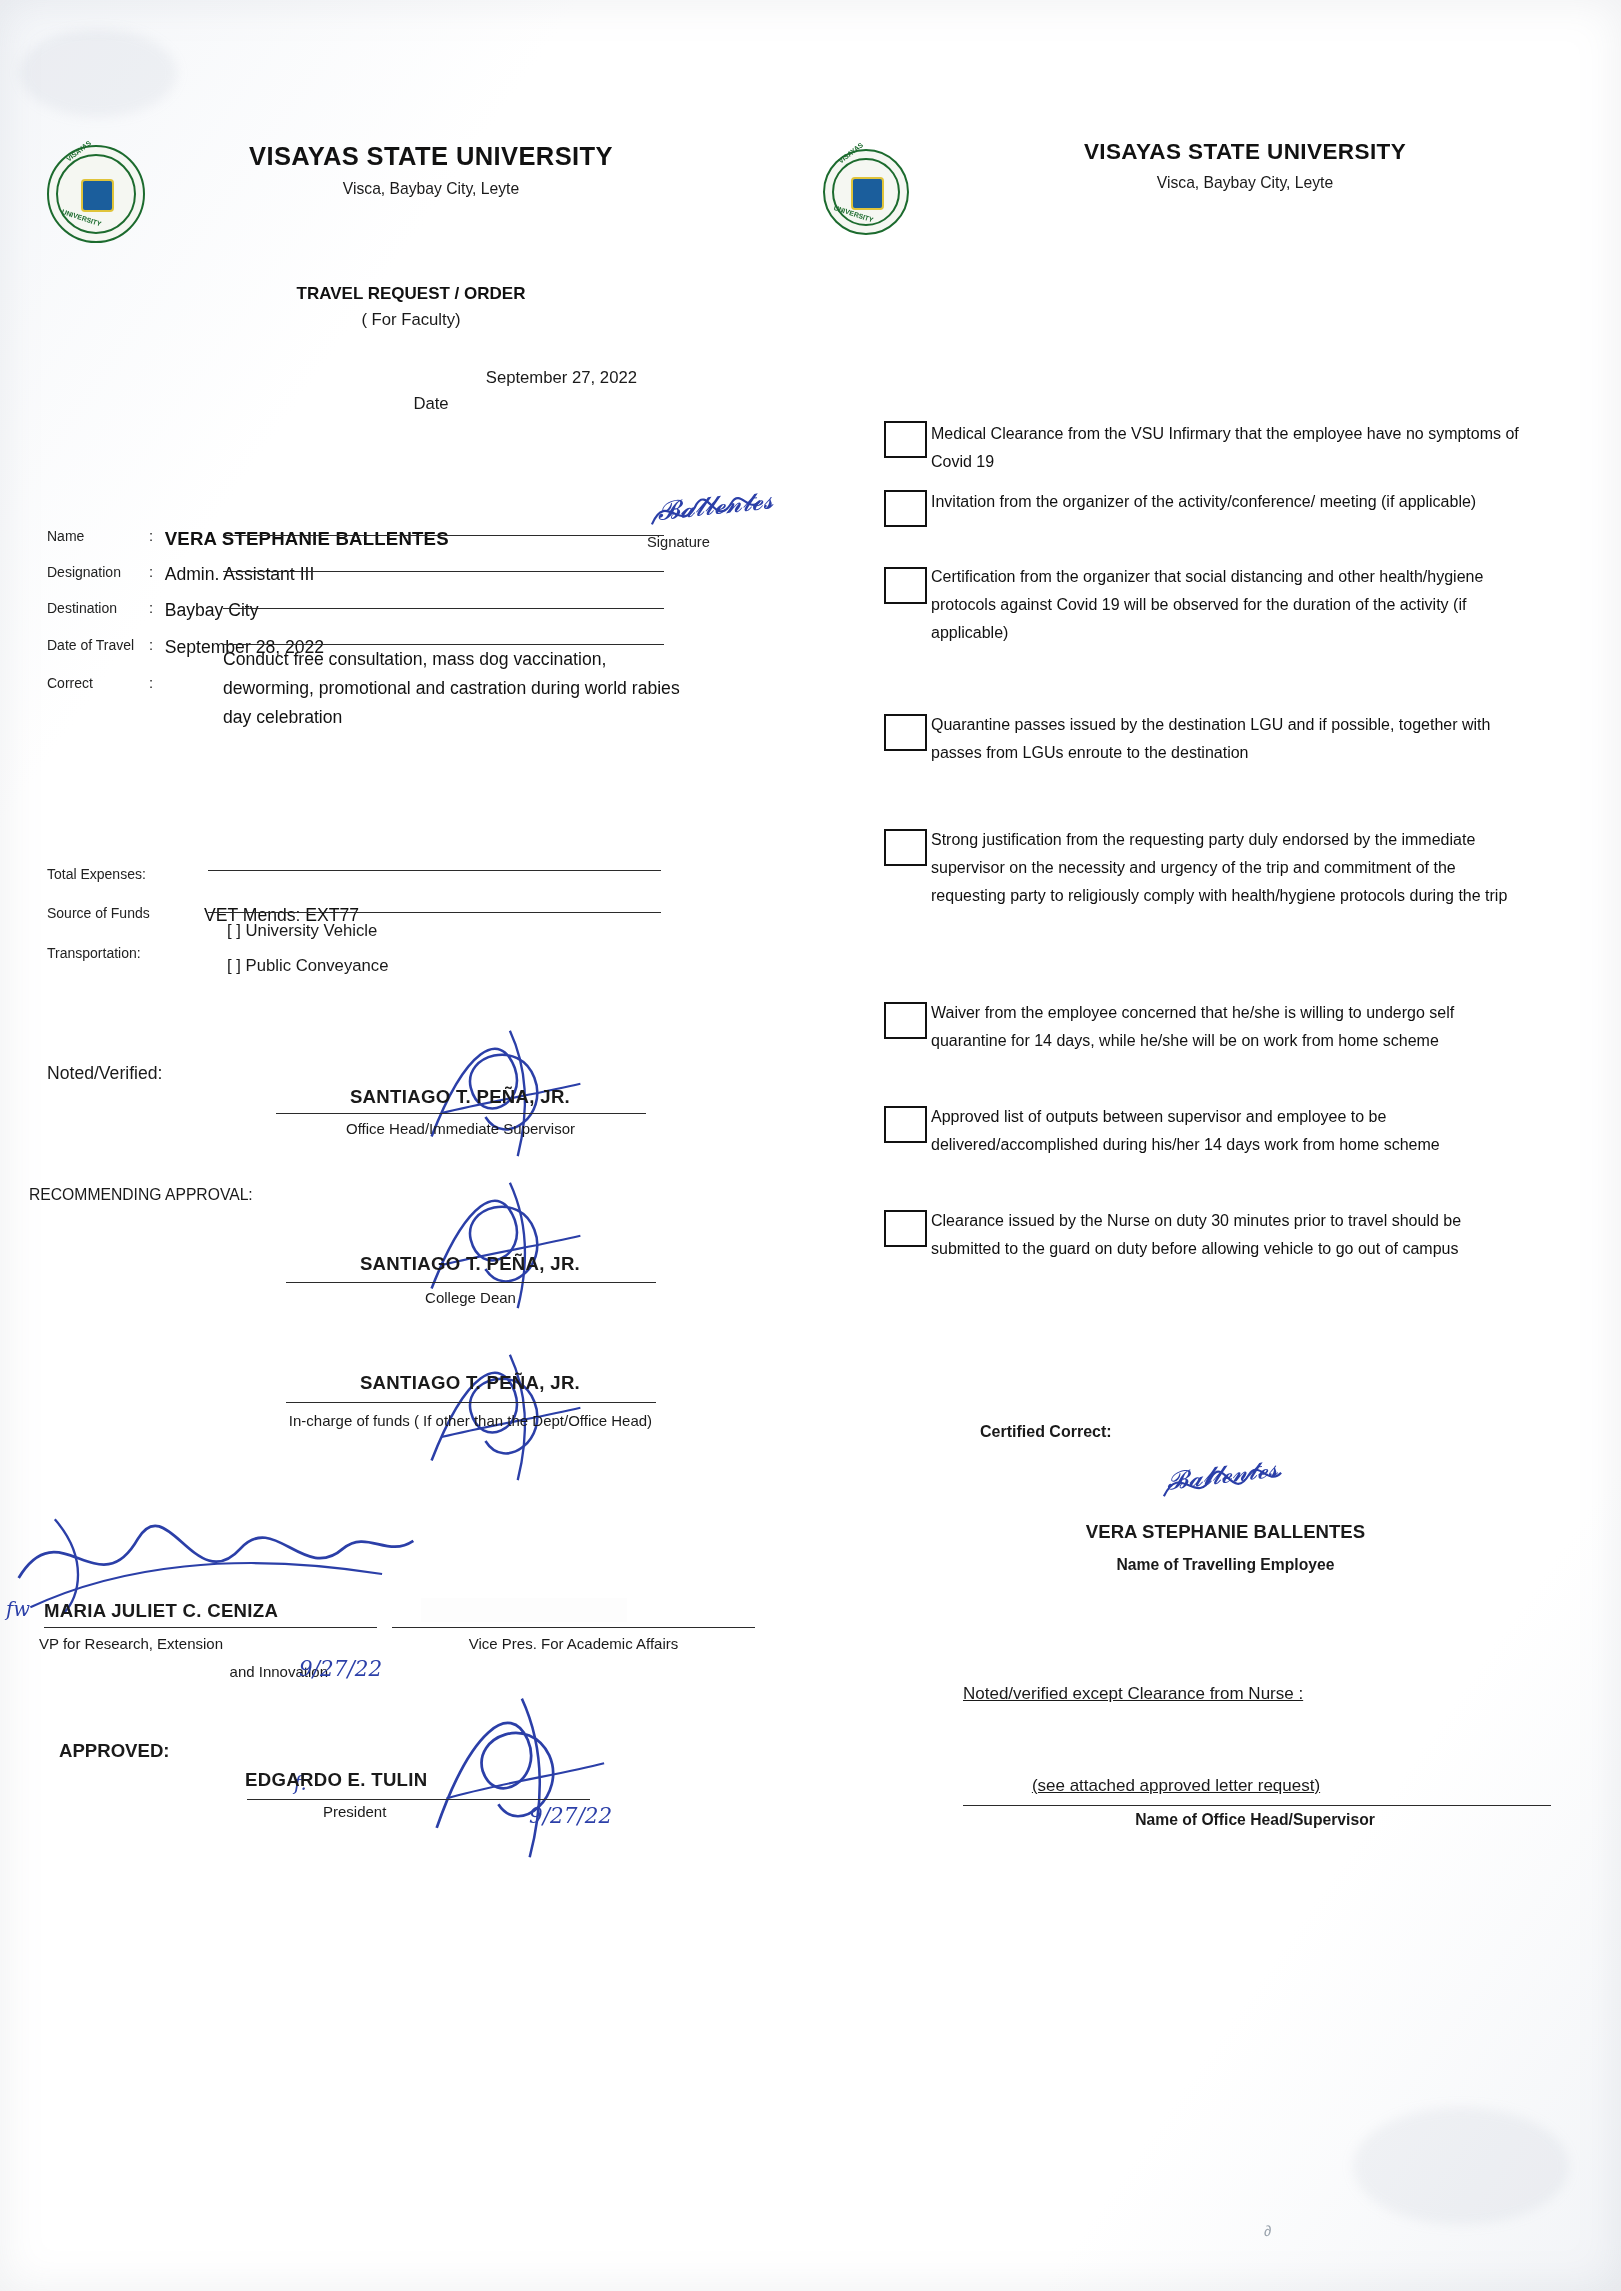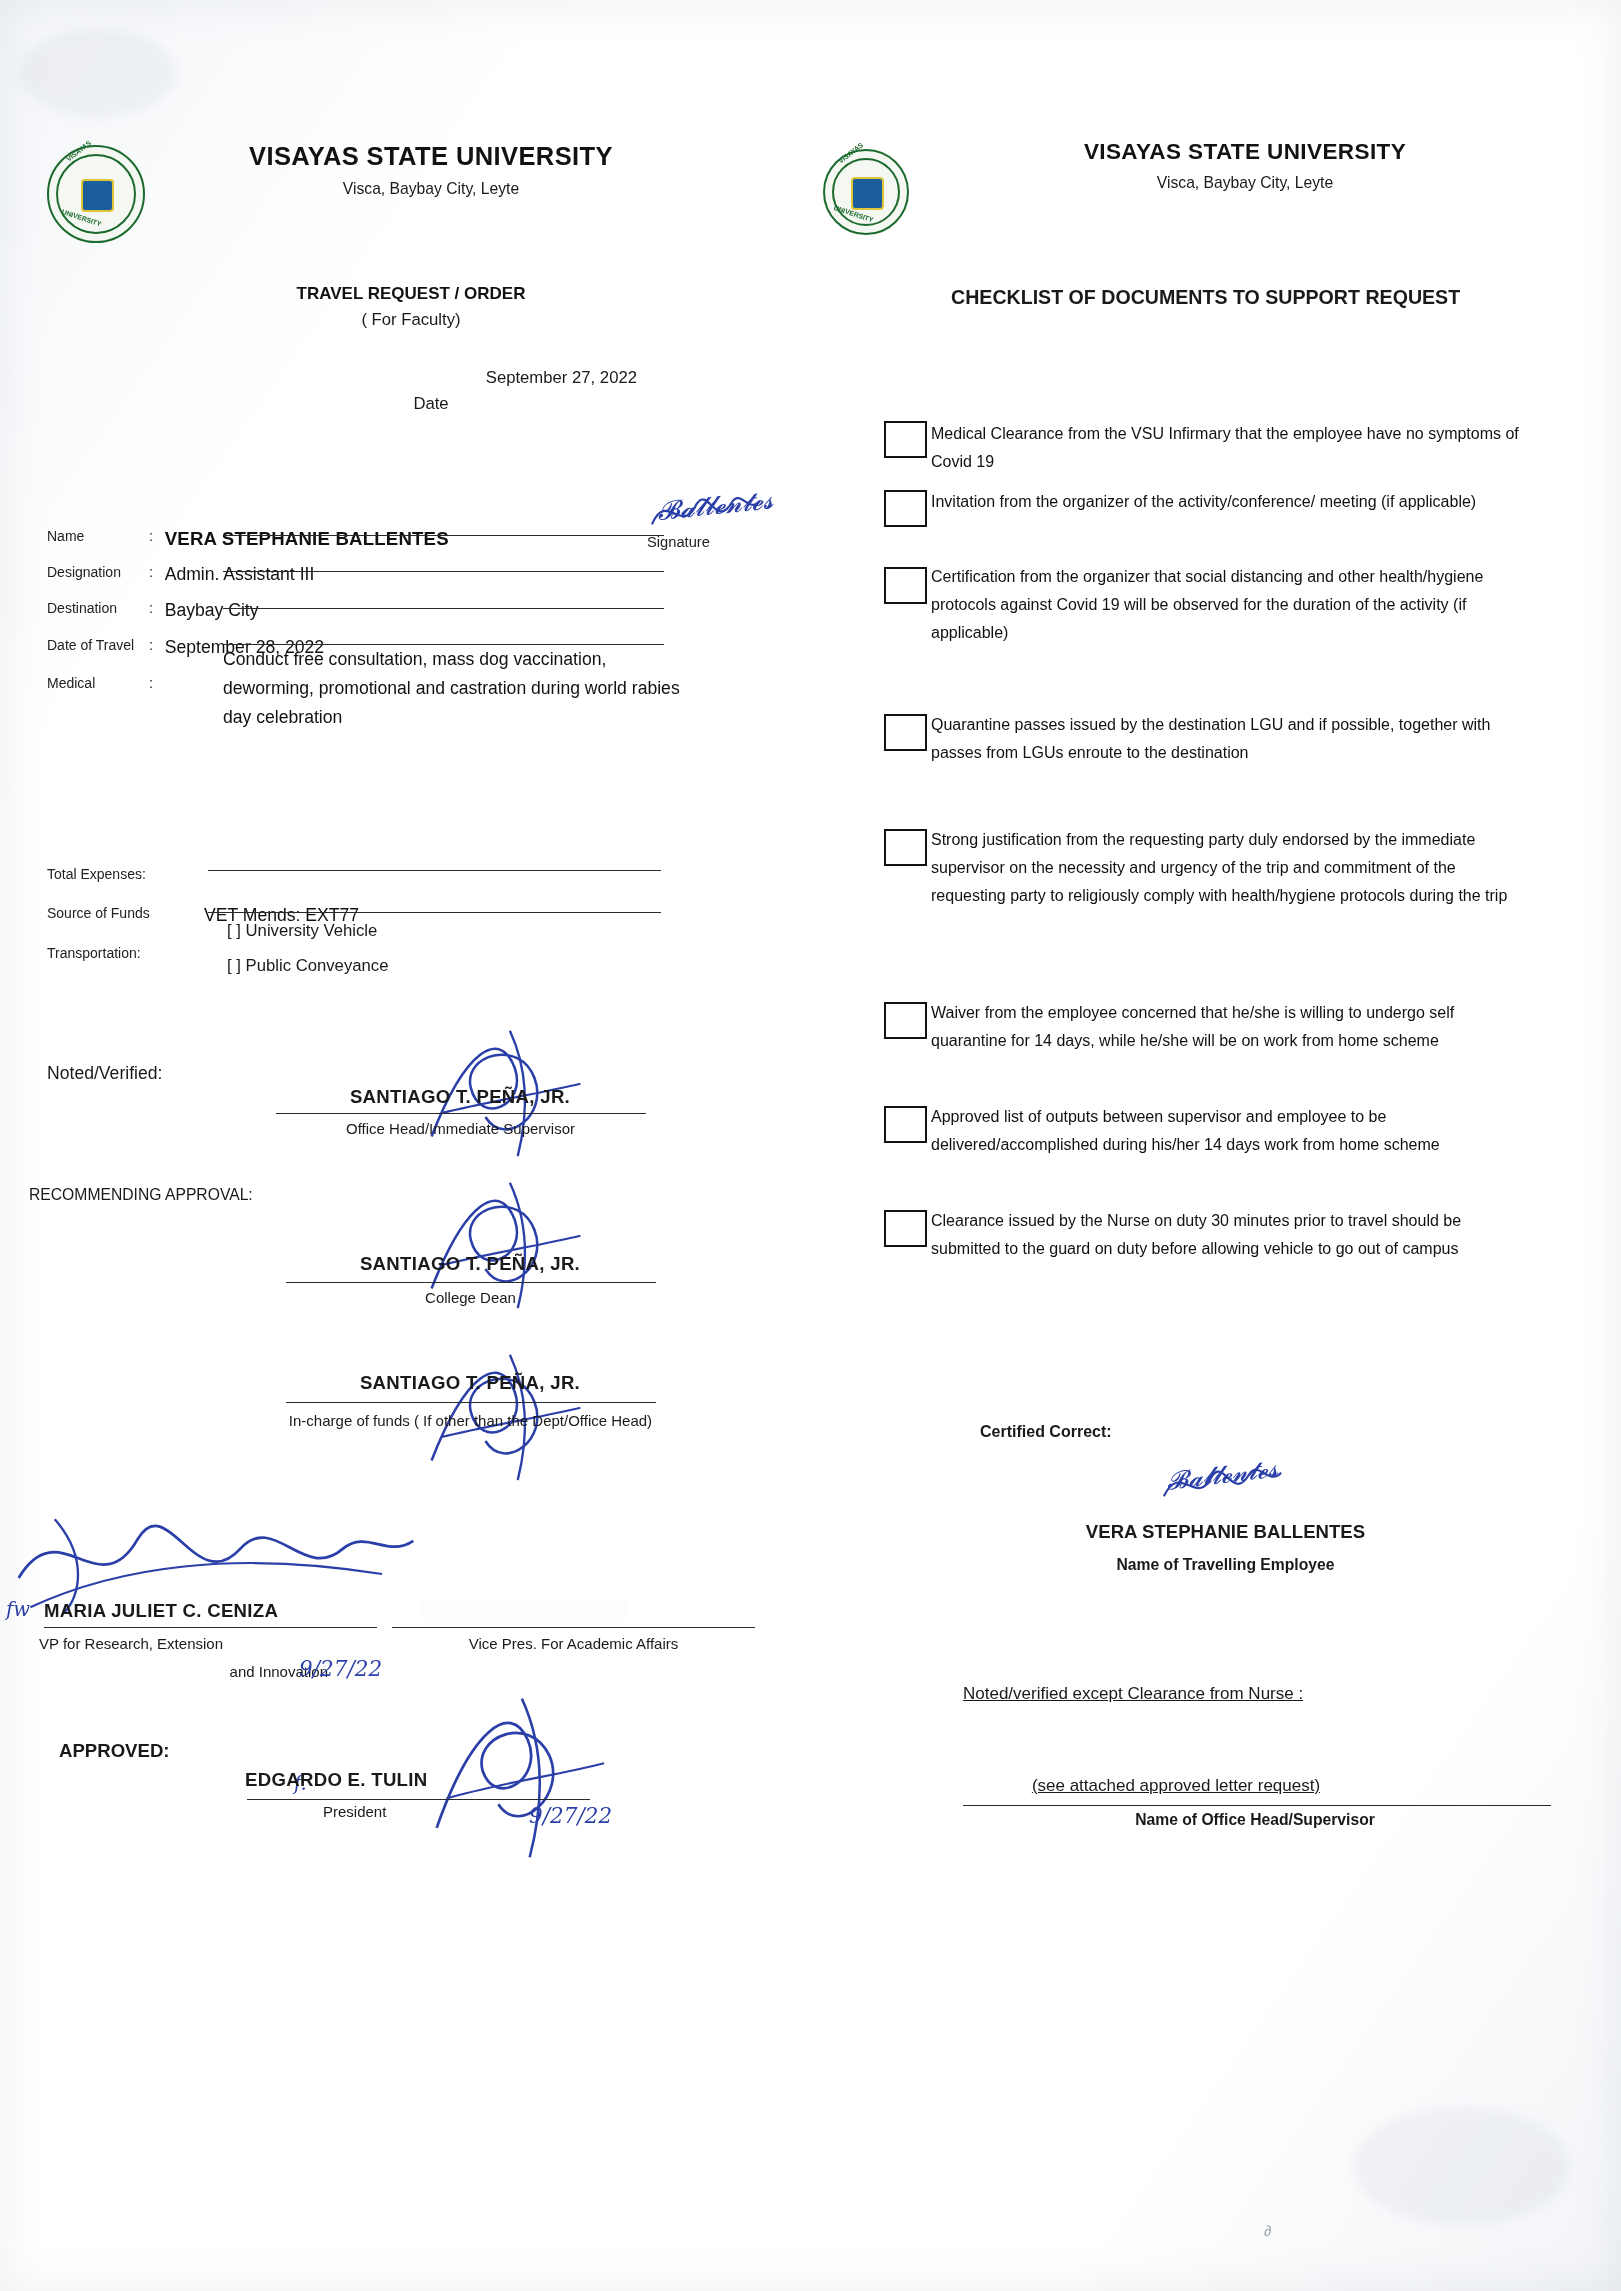--- a/index.html
+++ b/index.html
@@ -134,21 +134,21 @@
     <div class="uline" style="left:223px;top:608px;width:441px;"></div>
 
     <div class="field" style="left:47px;top:617px;">
       <span class="f-label">Date of Travel</span>
       <span class="f-colon">:</span>
       <span class="f-val">September 28, 2022</span>
     </div>
     <div class="uline" style="left:223px;top:644px;width:441px;"></div>
 
     <div class="field" style="left:47px;top:655px;">
-      <span class="f-label">Medical</span>
+      <span class="f-label">Correct</span>
       <span class="f-colon">:</span>
     </div>
     <div class="purpose-txt" style="left:223px;top:645px;">Conduct free consultation, mass dog vaccination, deworming, promotional and castration during world rabies day celebration</div>
 
     <div class="ink" style="left:657px;top:490px;font-size:25.5px;transform:rotate(-6deg);">𝓑𝓪𝓵𝓵𝓮𝓷𝓽𝓮𝓼</div>
     <div class="swirl" style="left:647px;top:485px;">
       <svg width="118" height="59" viewBox="0 0 120 60">
           <path d="M5,40 C20,5 35,52 50,20 C62,0 70,45 86,18 C95,3 104,30 115,16" stroke="#2b3fa8" stroke-width="2.2" fill="none"></path>
         </svg>
     </div>
@@ -253,21 +253,20 @@
         <span style="left:9.8px;top:53px;transform:rotate(18deg);">UNIVERSITY</span>
       </div>
     </div>
 
     <div style="position:absolute;left:147px;top:139px;width:608px;">
       <div class="univ univ-sm">VISAYAS STATE UNIVERSITY</div>
       <div class="sub">Visca, Baybay City, Leyte</div>
     </div>
 
     <div style="position:absolute;left:19.6px;top:282px;width:784px;">
-      <div class="chk-head">CHECKLIST OF DOCUMENTS TO SUPPORT REQUEST</div>
     </div>
 
     <div class="cbox" style="left:90px;top:421px;"></div>
     <div class="citem" style="left:137px;top:420px;">Medical Clearance from the VSU Infirmary that the employee have no symptoms of Covid 19</div>
 
     <div class="cbox" style="left:90px;top:490px;"></div>
     <div class="citem" style="left:137px;top:488px;">Invitation from the organizer of the activity/conference/ meeting (if applicable)</div>
 
     <div class="cbox" style="left:90px;top:567px;"></div>
     <div class="citem" style="left:137px;top:563px;">Certification from the organizer that social distancing and other health/hygiene protocols against Covid 19 will be observed for the duration of the activity  (if applicable)</div>

